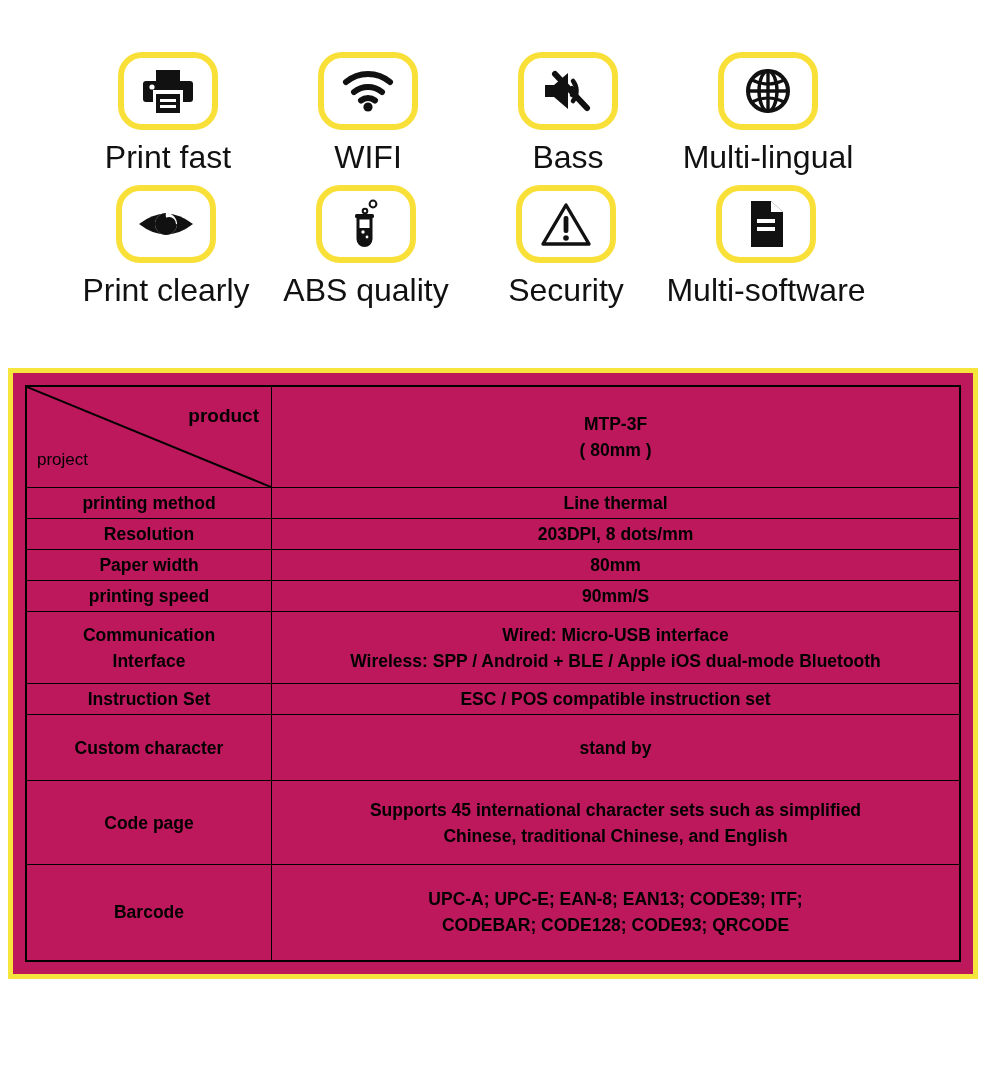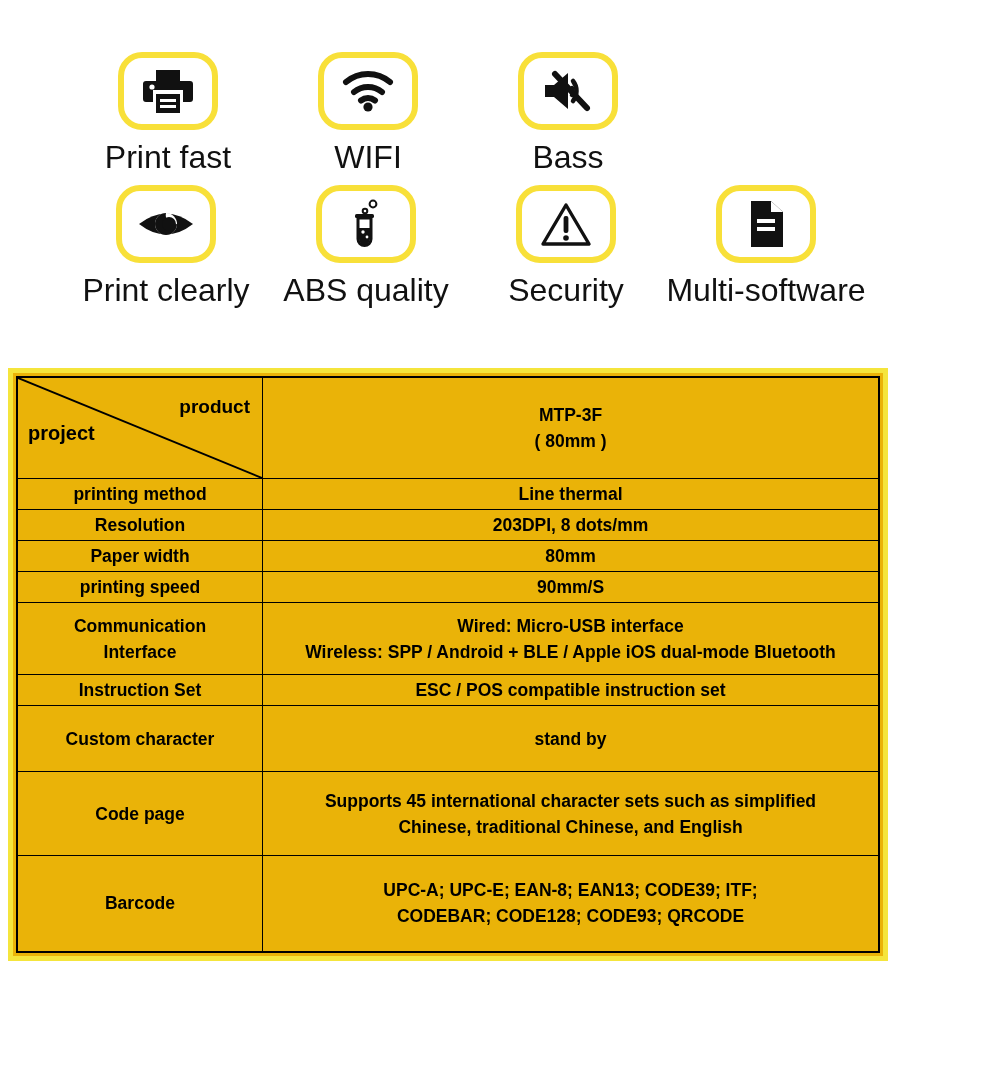--- a/index.html
+++ b/index.html
@@ -56,25 +56,25 @@
     font-weight: 400;
     white-space: nowrap;
     text-align: center;
   }
 
   
   .table-frame {
     position: absolute;
     left: 8px;
     top: 368px;
-    width: 880px;
+    width: 970px;
     border: 5px solid #F5E53C;
-    background: #eab308;
+    background: #be185d;
     box-sizing: border-box;
-    padding: 3px;
+    padding: 12px;
   }
   table.spec {
     width: 100%;
     border-collapse: collapse;
     table-layout: fixed;
     border: 2px solid #000000;
   }
   table.spec td {
     border: 1px solid #000000;
     font-weight: bold;
@@ -109,23 +109,23 @@
   td.corner .corner-product {
     position: absolute;
     right: 12px;
     top: 16px;
     font-weight: bold;
     font-size: 19px;
   }
   td.corner .corner-project {
     position: absolute;
     left: 10px;
-    bottom: 32px;
-    font-weight: bold;
-    font-size: 20px;
+    bottom: 14px;
+    font-weight: normal;
+    font-size: 17px;
   }
   td.model {
     text-align: center;
     font-size: 19px;
     line-height: 32px;
   }
   .model-line { display: block; }
 
   .r-tall-2 { height: 72px; }
   .r-tall-3 { height: 66px; }
@@ -178,20 +178,35 @@
             <path d="M4 17 h9 L27 5 v36 L13 29 H4 z" fill="#111"></path>
             <path d="M32 13 A16 16 0 0 1 32 33" stroke="#111" stroke-width="4.5" fill="none" stroke-linecap="round"></path>
             <path d="M31 20 A9 9 0 0 1 31 27" stroke="#111" stroke-width="4.5" fill="none" stroke-linecap="round"></path>
             <line x1="14" y1="6" x2="46" y2="40" stroke="#111" stroke-width="6" stroke-linecap="round"></line>
           </svg>
         </span>
       </div>
       <div class="feature-label">Bass</div>
     </div>
 
+    <div class="feature-cell">
+      <div class="icon-box">
+        <span>
+          <svg width="48" height="48" viewBox="0 0 48 48">
+            <circle cx="24" cy="24" r="20" stroke="#111" stroke-width="4" fill="none"></circle>
+            <ellipse cx="24" cy="24" rx="9" ry="20" stroke="#111" stroke-width="3.4" fill="none"></ellipse>
+            <line x1="4" y1="24" x2="44" y2="24" stroke="#111" stroke-width="3.4"></line>
+            <path d="M8 13 Q24 21 40 13" stroke="#111" stroke-width="3.2" fill="none"></path>
+            <path d="M8 35 Q24 27 40 35" stroke="#111" stroke-width="3.2" fill="none"></path>
+            <line x1="24" y1="4" x2="24" y2="44" stroke="#111" stroke-width="3.4"></line>
+          </svg>
+        </span>
+      </div>
+      <div class="feature-label">Multi-lingual</div>
+    </div>
 
   </div>
 
   <div class="feature-row row-2">
 
     <div class="feature-cell">
       <div class="icon-box">
         <span>
           <svg width="58" height="38" viewBox="0 0 58 38">
             <path d="M2 19 Q29 -2 56 19 Q29 40 2 19 z" fill="#111"></path>

